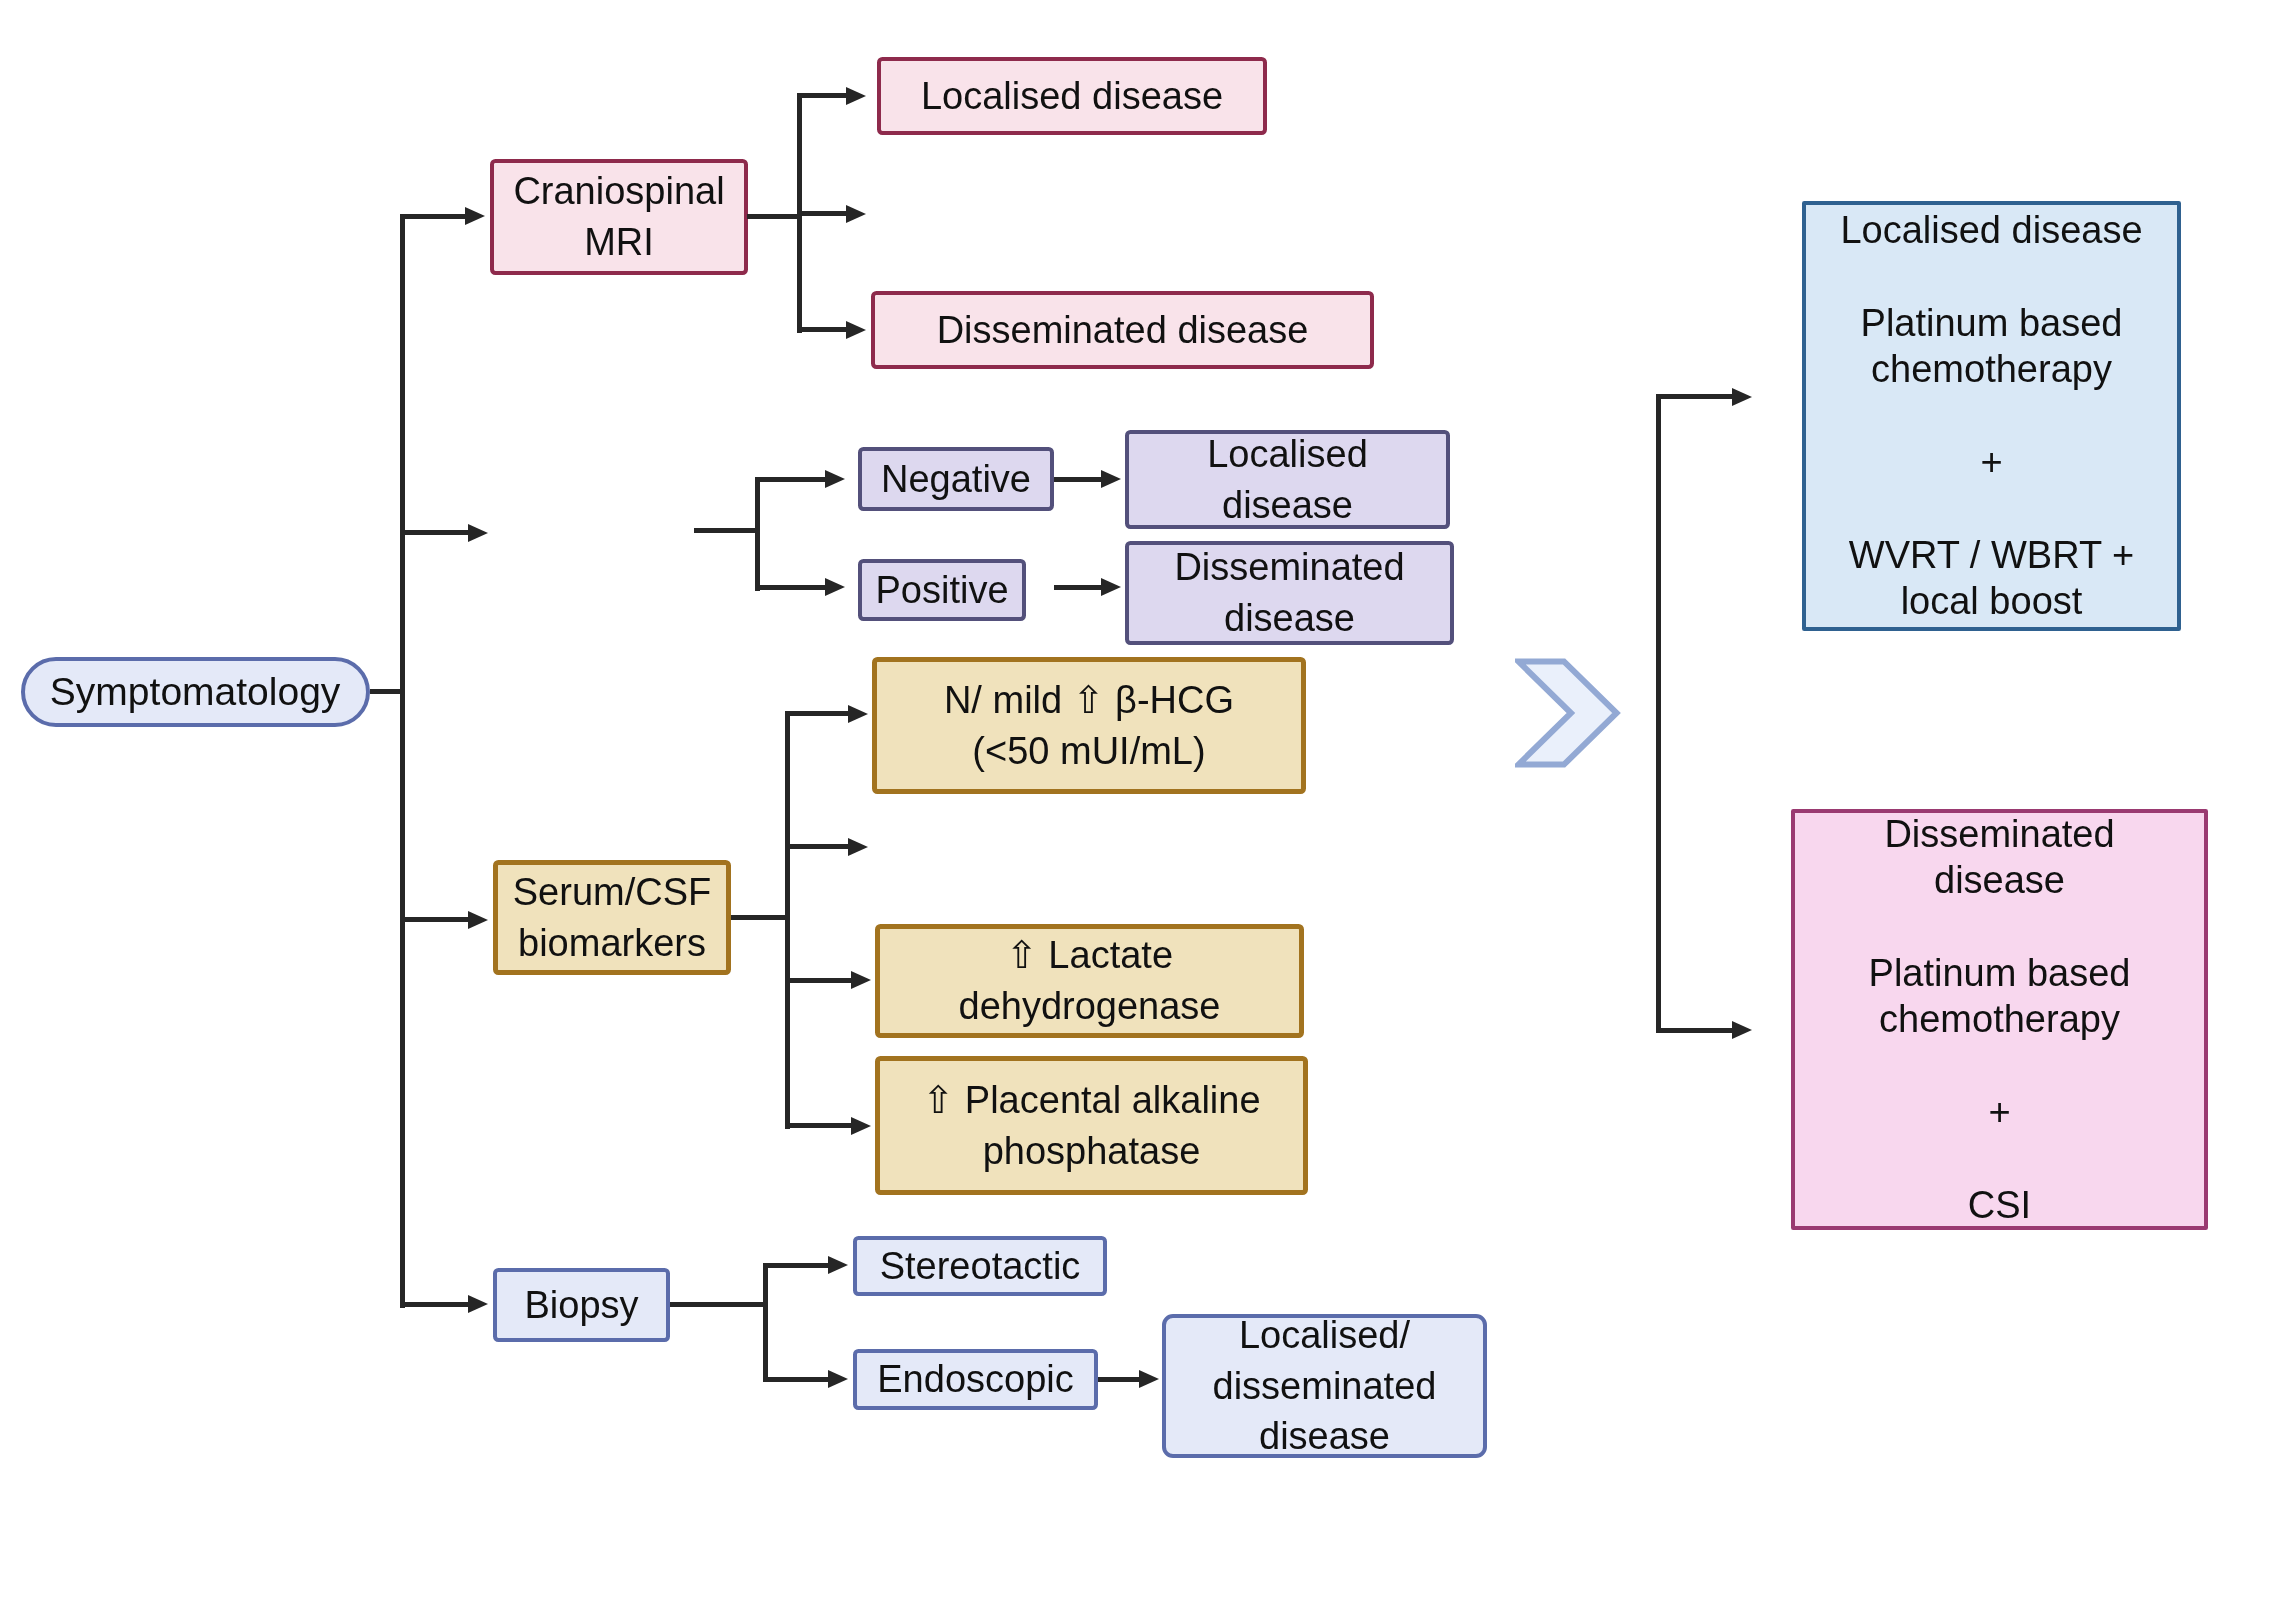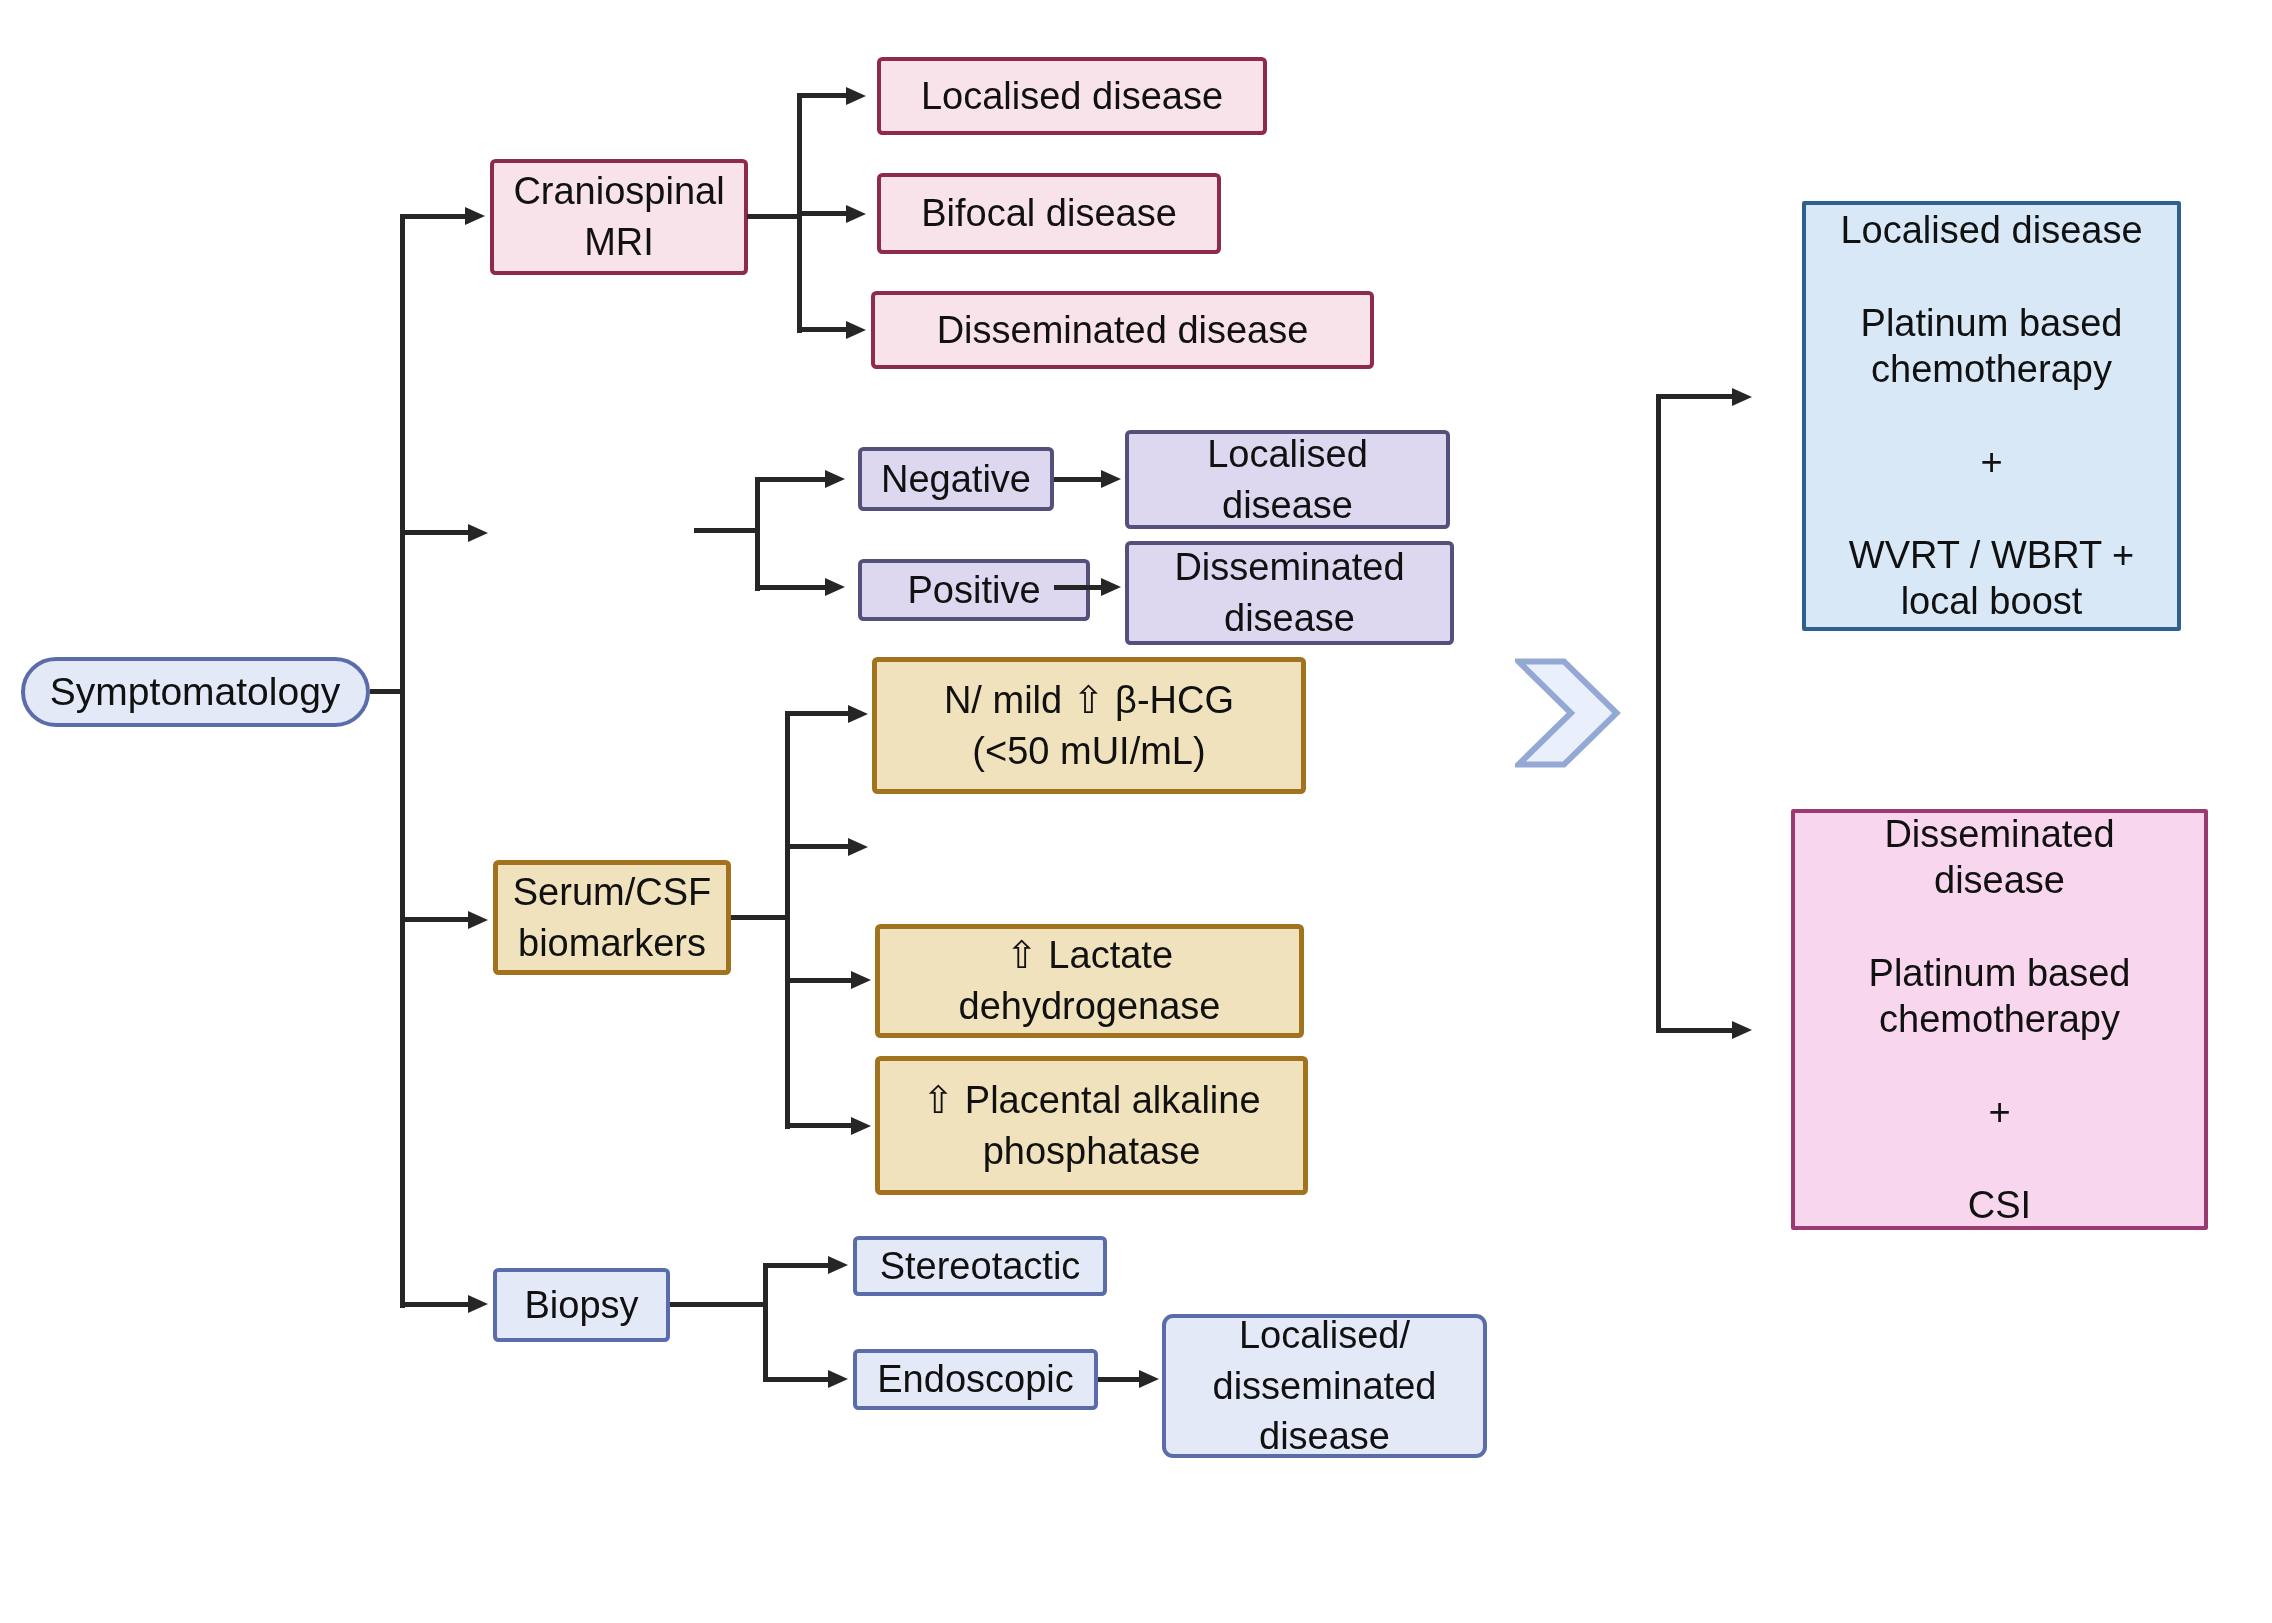--- a/index.html
+++ b/index.html
@@ -40,25 +40,24 @@
 </head>
 <body>
 
 <div id="canvas">
 
   <div class="node style-pill" style="left:20.6px; top:657px; width:349px; height:70px;">Symptomatology</div>
 
   <div class="node style-pink" style="left:490px; top:159px; width:258px; height:116px;">Craniospinal
 MRI</div>
   <div class="node style-pink" style="left:877px; top:57px; width:390px; height:78px;">Localised disease</div>
-  <div class="node style-pink" style="left:877px; top:173px; width:344px; height:81px;">Bifocal disease</div>
   <div class="node style-pink" style="left:871px; top:291px; width:503px; height:78px;">Disseminated disease</div>
 
   <div class="node style-purple" style="left:858px; top:447px; width:196px; height:64px;">Negative</div>
-  <div class="node style-purple" style="left:858px; top:559px; width:232px; height:62px;">Positive</div>
+  <div class="node style-purple" style="left:858px; top:559px; width:168px; height:62px;">Positive</div>
   <div class="node style-purple" style="left:1125px; top:430px; width:325px; height:99px;">Localised
 disease</div>
   <div class="node style-purple" style="left:1125px; top:541px; width:329px; height:104px;">Disseminated
 disease</div>
 
   <div class="node style-tan" style="left:493px; top:860px; width:238px; height:115px;">Serum/CSF
 biomarkers</div>
   <div class="node style-tan" style="left:872px; top:657px; width:434px; height:137px;">N/ mild ⇧ β-HCG
 (&lt;50 mUI/mL)</div>
   <div class="node style-tan" style="left:875px; top:1056px; width:433px; height:139px;">⇧ Placental alkaline

